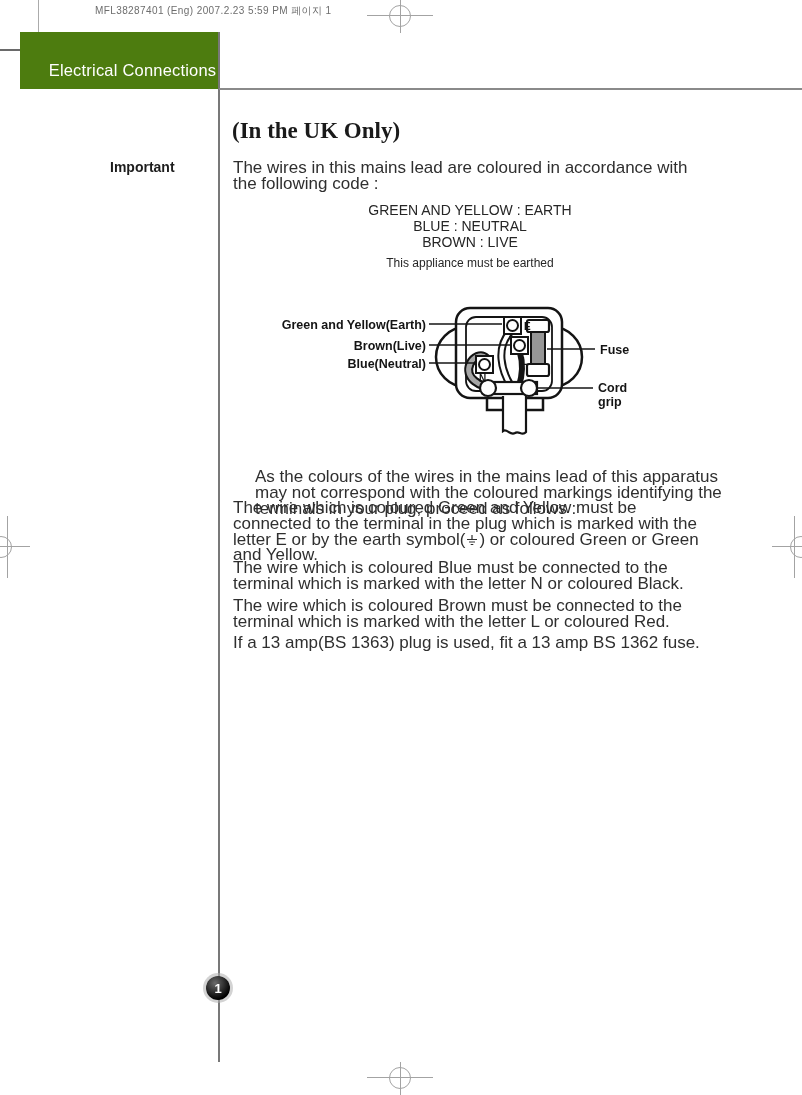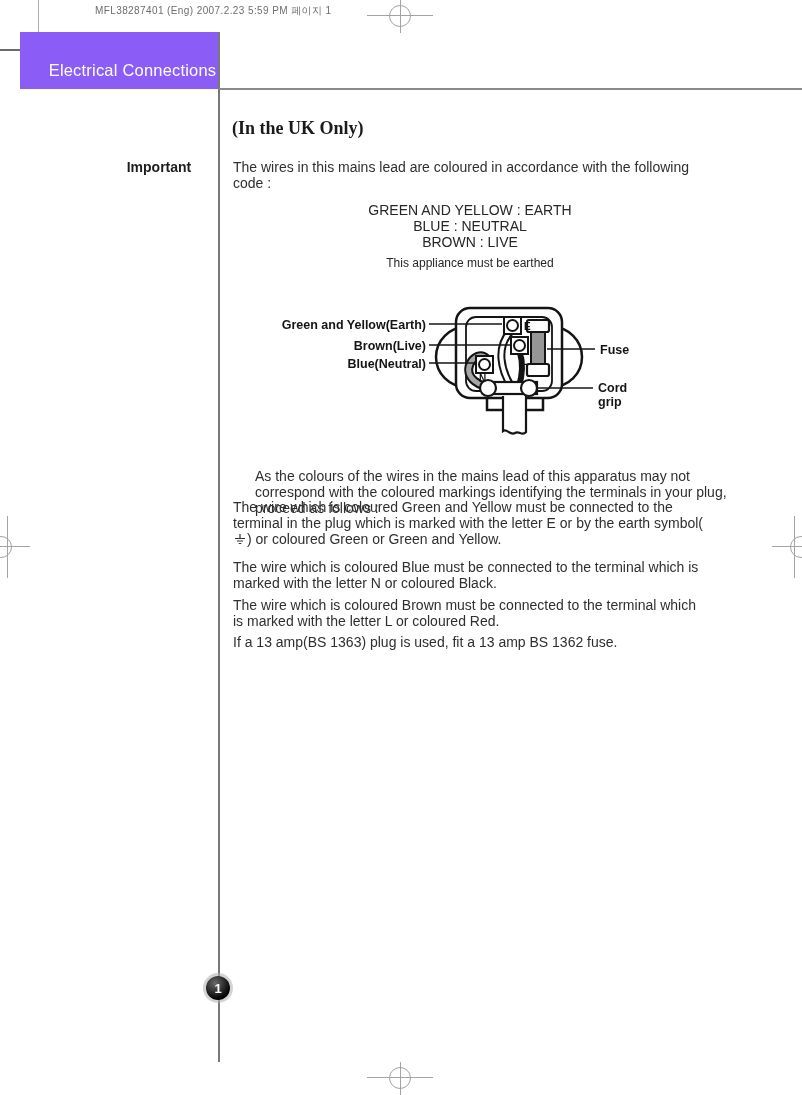--- a/index.html
+++ b/index.html
@@ -6,32 +6,32 @@
   body{
     width:802px;height:1095px;position:relative;background:#ffffff;
     font-family:"Liberation Sans",sans-serif;color:#2f2f2f;overflow:hidden;
   }
   
   .mark-line{position:absolute;background:#a3a3a3;}
   .mark-circle{position:absolute;width:20px;height:20px;border:1px solid #a3a3a3;border-radius:50%;background:transparent;}
   
   .print-header{position:absolute;left:55px;top:4px;font-size:10px;color:#6d6d6d;letter-spacing:.4px;white-space:nowrap;padding-left:40px;}
   .section-box{
-    position:absolute;left:20px;top:32px;width:199px;height:57px;background:#8b5cf6;
+    position:absolute;left:20px;top:32px;width:199px;height:57px;background:#4d7c0f;
     display:flex;align-items:flex-end;justify-content:center;padding-bottom:9px;box-sizing:border-box;
   }
   .section-box span{color:#ffffff;font-size:16.5px;letter-spacing:.2px;padding-left:26px;}
   .v-rule{position:absolute;left:218px;top:32px;width:2px;height:1030px;background:#787878;}
   .h-rule{position:absolute;left:219px;top:88px;width:583px;height:2px;background:#8a8a8a;}
   .left-tick{position:absolute;left:0;top:49px;width:20px;height:2px;background:#6a6a6a;}
   .topleft-vline{position:absolute;left:38px;top:0;width:1px;height:32px;background:#ababab;}
   
-  .uk-title{position:absolute;left:232px;top:118px;font-family:"Liberation Serif",serif;font-weight:bold;font-size:18px;color:#1a1a1a;}
-  .important{position:absolute;left:110px;top:159px;width:98px;text-align:center;font-weight:bold;font-size:14px;color:#1d1d1d;}
-  .para{position:absolute;left:233px;width:474px;font-size:14px;line-height:15.8px;color:#2f2f2f;}
+  .uk-title{position:absolute;left:232px;top:118px;font-family:"Liberation Serif",serif;font-weight:bold;font-size:23px;color:#1a1a1a;}
+  .important{position:absolute;left:110px;top:159px;width:98px;text-align:left;font-weight:bold;font-size:14px;color:#1d1d1d;}
+  .para{position:absolute;left:233px;width:474px;font-size:17px;line-height:15.8px;color:#2f2f2f;}
   .center-block{position:absolute;left:233px;width:474px;text-align:center;color:#262626;}
   .code-line{font-size:14px;line-height:16px;}
   .earthed{font-size:12px;}
   .earth-sym{vertical-align:-1px;margin:0 1px;}
   
   .diagram{position:absolute;left:280px;top:300px;width:360px;height:150px;}
   .diagram text{font-family:"Liberation Sans",sans-serif;font-weight:bold;fill:#141414;}
   .dlabel{font-size:12.5px;}
   .dterm{font-size:10px;}
   

